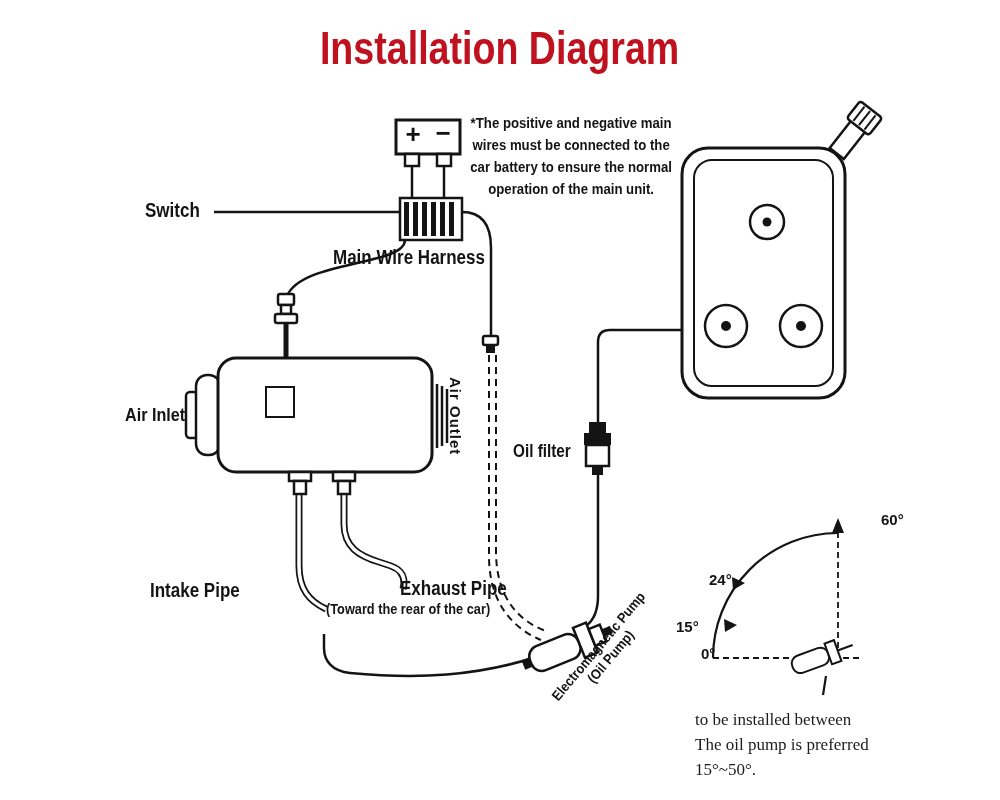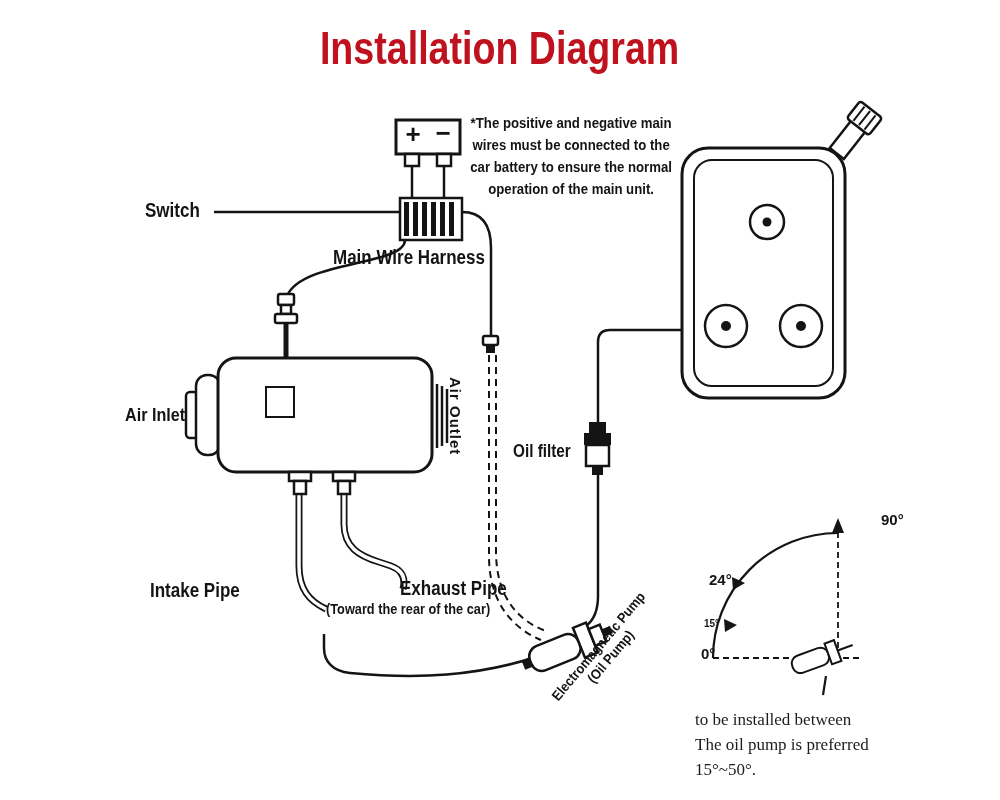--- a/index.html
+++ b/index.html
@@ -166,23 +166,23 @@
   <div class="lbl cond" style="left:513px;top:441px;font-size:18px;">Oil filter</div>
   <div class="lbl cond" style="left:150px;top:579px;font-size:20px;">Intake Pipe</div>
   <div class="lbl cond" style="left:400px;top:577px;font-size:20px;">Exhaust Pipe</div>
   <div class="lbl cond" style="left:326px;top:600px;font-size:15px;">(Toward the rear of the car)</div>
 
   <div class="lbl" style="left:549px;top:694px;font-size:14px;line-height:15.5px;text-align:center;transform:rotate(-50deg) scaleX(0.9);">
     <span style="display:block;">Electromagnetic Pump</span>
     <span style="display:block;">(Oil Pump)</span>
   </div>
 
-  <div class="lbl" style="left:881px;top:511px;font-size:15px;">90°</div>
+  <div class="lbl" style="left:881px;top:511px;font-size:15px;">60°</div>
   <div class="lbl" style="left:709px;top:571px;font-size:15px;">24°</div>
-  <div class="lbl" style="left:704px;top:618px;font-size:10px;">15°</div>
+  <div class="lbl" style="left:676px;top:618px;font-size:15px;">15°</div>
   <div class="lbl" style="left:701px;top:645px;font-size:15px;">0°</div>
 
   <div class="serif-note" style="left:695px;top:707px;">
     <span>to be installed between</span>
     <span>The oil pump is preferred</span>
     <span>15°~50°.</span>
   </div>
 
 </div>
 

